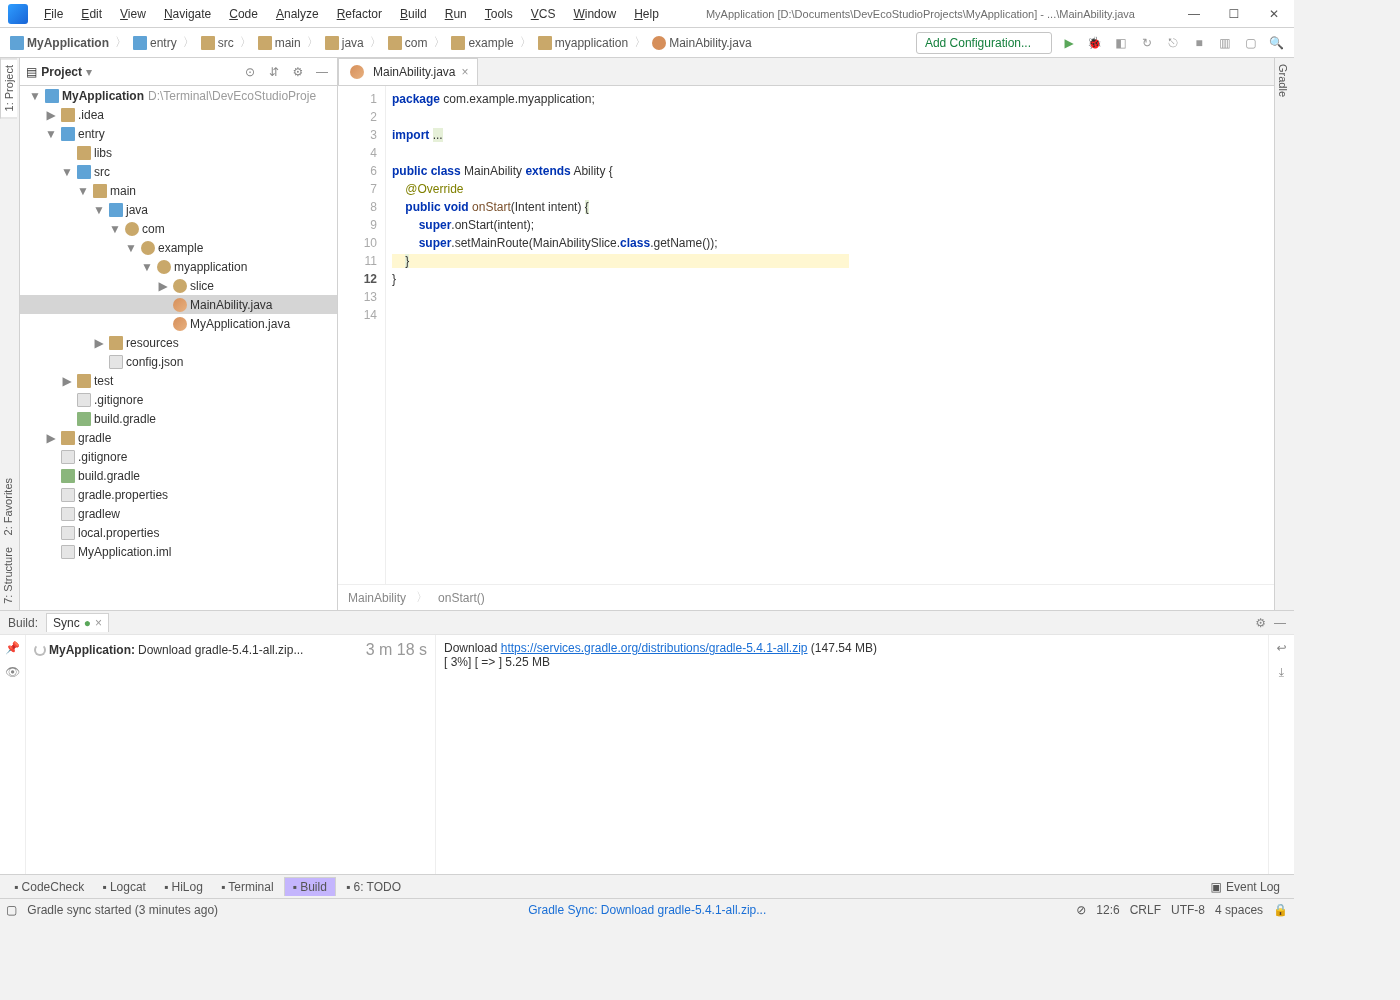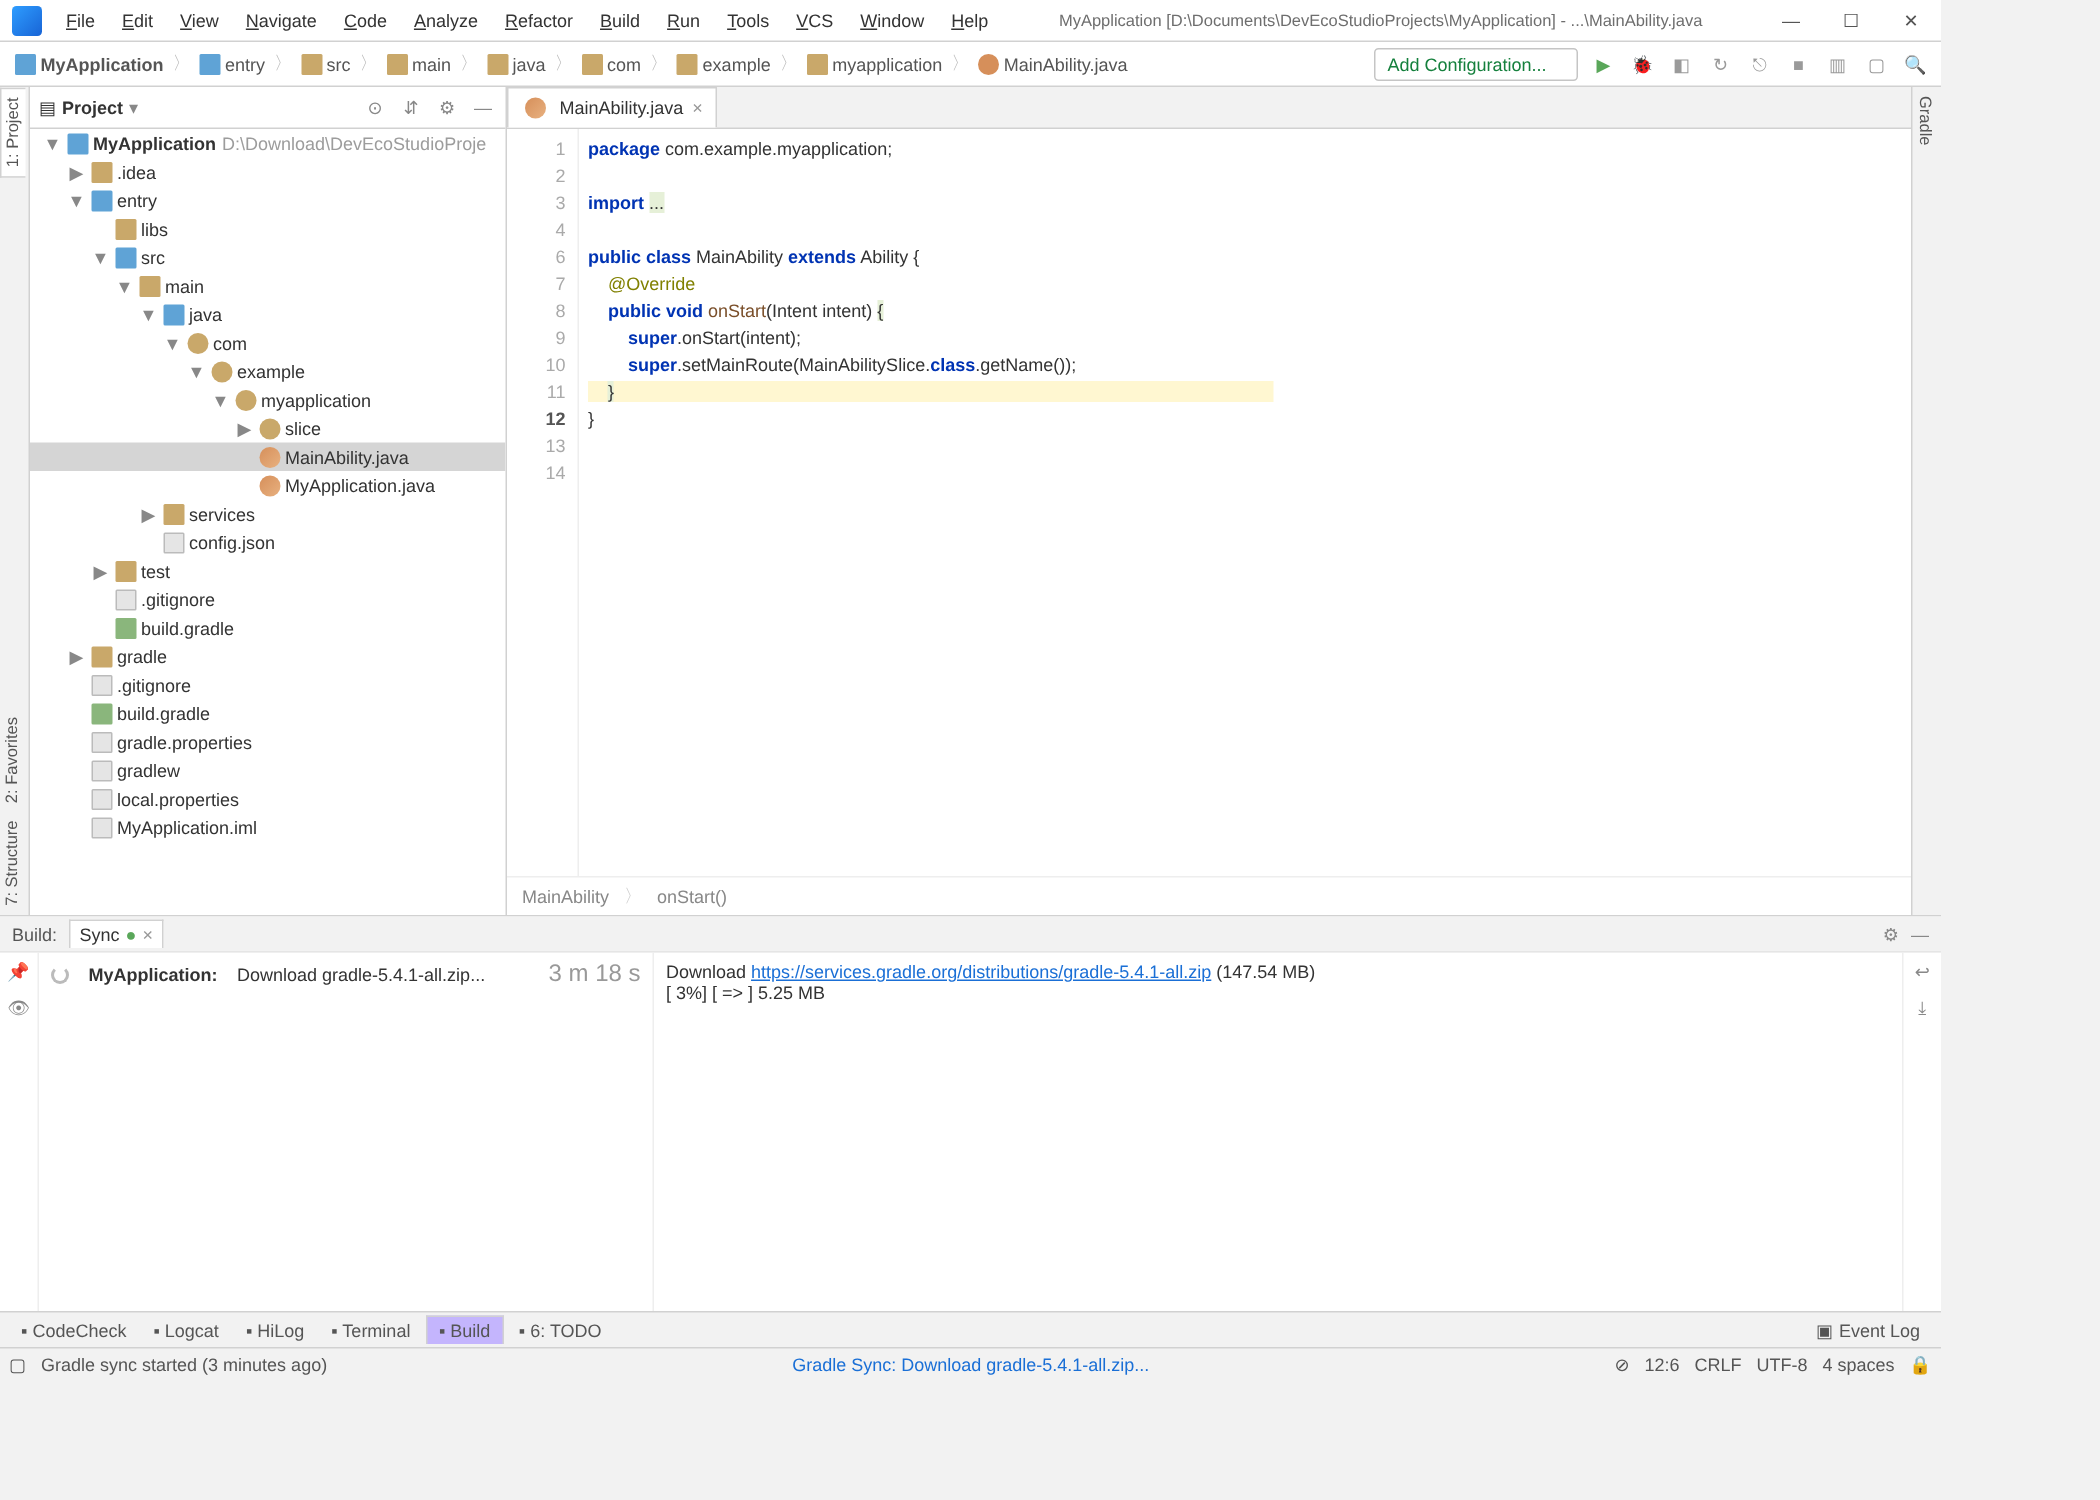--- a/index.html
+++ b/index.html
@@ -60,21 +60,21 @@
 .rightgutter{width:20px;background:#f2f2f2;border-left:1px solid #d1d1d1;}
 .rvtab{writing-mode:vertical-rl;font-size:11px;padding:6px 2px;color:#555;}
 .buildpanel{height:264px;border-top:1px solid #d1d1d1;background:#fff;display:flex;flex-direction:column;}
 .bphead{height:24px;display:flex;align-items:center;padding:0 8px;gap:8px;border-bottom:1px solid #e5e5e5;background:#f2f2f2;}
 .bphead .lbl{color:#555;}
 .bphead .sync{background:#fff;border:1px solid #d1d1d1;border-bottom:none;padding:2px 6px;display:flex;align-items:center;gap:4px;}
 .bphead .spacer{flex:1;}
 .bpbody{flex:1;display:flex;}
 .bpleft{width:26px;border-right:1px solid #eee;display:flex;flex-direction:column;align-items:center;padding-top:6px;gap:10px;color:#888;}
 .bptree{width:410px;border-right:1px solid #eee;padding:6px 8px;}
-.bptree .row{display:flex;align-items:center;gap:13px;}
+.bptree .row{display:flex;align-items:center;gap:3px;}
 .bptree .spinner{width:12px;height:12px;border:2px solid #bbb;border-top-color:transparent;border-radius:50%;}
 .bptree .time{margin-left:auto;color:#999;font-size:16px;}
 .bplog{flex:1;padding:6px 8px;font-family:Consolas,monospace;font-size:12px;}
 .bplog a{color:#1a6fd6;text-decoration:underline;}
 .bpright{width:26px;border-left:1px solid #eee;display:flex;flex-direction:column;align-items:center;padding-top:6px;gap:10px;color:#888;}
 .bottabs{height:24px;border-top:1px solid #d1d1d1;background:#f2f2f2;display:flex;align-items:center;padding:0 6px;gap:2px;}
 .bottab{padding:2px 8px;display:flex;align-items:center;gap:4px;color:#555;}
 .bottab.active{background:#c4b5fd;border:1px solid #d1d1d1;border-bottom:none;}
 .bottabs .spacer{flex:1;}
 .status{height:22px;border-top:1px solid #d1d1d1;background:#f2f2f2;display:flex;align-items:center;padding:0 6px;color:#555;font-size:11px;gap:10px;}
@@ -165,21 +165,21 @@
    <div class="icobtn">⊙</div>
    <div class="icobtn">⇵</div>
    <div class="icobtn">⚙</div>
    <div class="icobtn">—</div>
   </div>
   <div class="tree" id="tree">
         <div class="tnode" style="padding-left: 8px;">
           <span class="tw">▼</span>
           <span class="tico mod"></span>
           <span><b>MyApplication</b></span>
-          <span class="faint">D:\Download\DevEcoStudioProje</span>
+          <span class="faint">D:\Terminal\DevEcoStudioProje</span>
         </div>
         <div class="tnode" style="padding-left: 24px;">
           <span class="tw">▶</span>
           <span class="tico fld"></span>
           <span>.idea</span>
         </div>
         <div class="tnode" style="padding-left: 24px;">
           <span class="tw">▼</span>
           <span class="tico mod"></span>
           <span>entry</span>
@@ -230,21 +230,21 @@
           <span>MainAbility.java</span>
         </div>
         <div class="tnode" style="padding-left: 136px;">
           <span class="tw"></span>
           <span class="tico java"></span>
           <span>MyApplication.java</span>
         </div>
         <div class="tnode" style="padding-left: 72px;">
           <span class="tw">▶</span>
           <span class="tico fld"></span>
-          <span>services</span>
+          <span>resources</span>
         </div>
         <div class="tnode" style="padding-left: 72px;">
           <span class="tw"></span>
           <span class="tico file"></span>
           <span>config.json</span>
         </div>
         <div class="tnode" style="padding-left: 40px;">
           <span class="tw">▶</span>
           <span class="tico fld"></span>
           <span>test</span>

